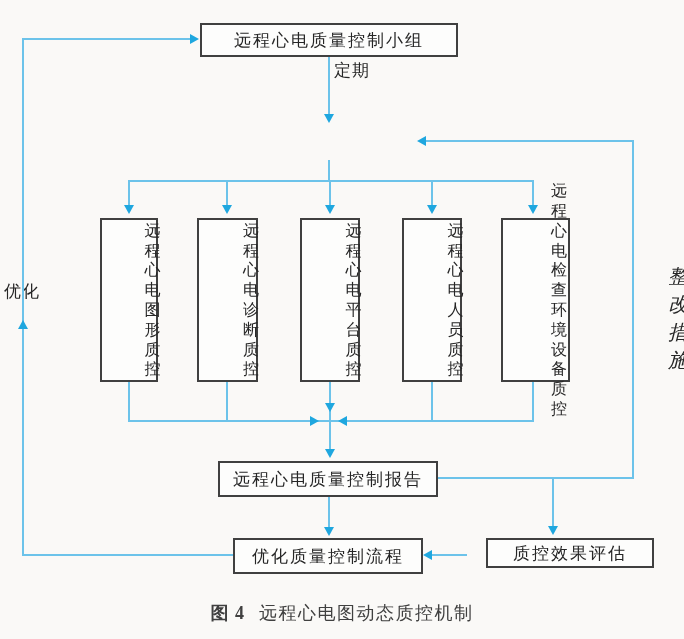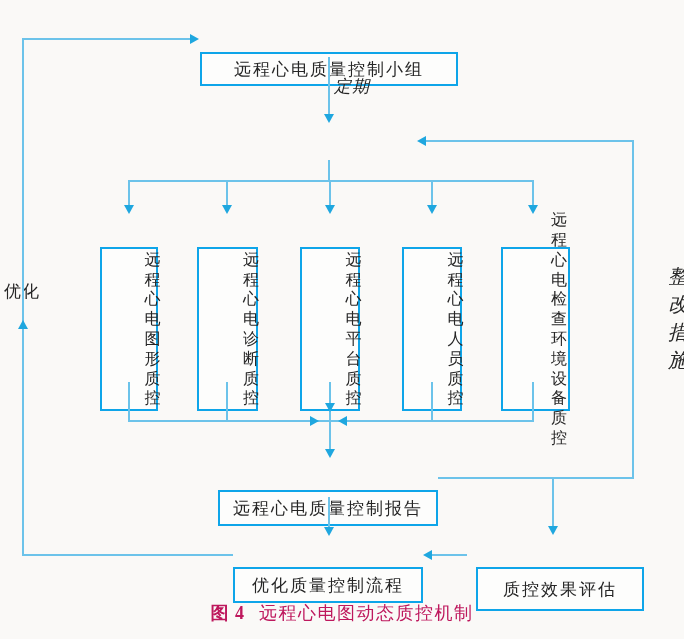--- a/index.html
+++ b/index.html
@@ -10,28 +10,27 @@
   .canvas{
     position:relative;
     width:684px;height:639px;
     background:#faf9f7;
     overflow:hidden;
     color:#262626;
   }
   .box{
     position:absolute;
     background:#fdfdfc;
-    border:2px solid #0ea5e9;
+    border:2px solid #404040;
     box-sizing:border-box;
     display:flex;align-items:center;justify-content:center;
     text-align:center;
     font-size:17px;
     letter-spacing:2px;
     color:#262626;
-    margin-top:29px;
   }
   .vbox{
     font-size:16px;
     line-height:1.24;
     letter-spacing:1px;
     white-space:pre-line;
     padding-left:48px;
   }
   .hl{position:absolute;height:2px;background:#6cc3ea;}
   .vl{position:absolute;width:2px;background:#6cc3ea;}
@@ -46,21 +45,21 @@
     color:#262626;
     letter-spacing:1px;
     white-space:pre-line;
     line-height:1.4;
   }
   .caption{
     position:absolute;
     left:0;top:601px;width:684px;
     text-align:center;
     font-size:18px;
-    color:#be185d;
+    color:#404040;
   }
   .caption .fig{font-weight:bold;margin-right:14px;letter-spacing:1px;}
   .caption .ttl{letter-spacing:1.5px;}
 </style>
 </head>
 <body>
 
 <div class="canvas">
 
   <div class="box" style="left:200px;top:23px;width:258px;height:34px;">远程心电质量控制小组</div>
@@ -86,23 +85,23 @@
 心电
 检查
 环境
 设备
 质控</div>
 
   <div class="box" style="left:218px;top:461px;width:220px;height:36px;">远程心电质量控制报告</div>
 
   <div class="box" style="left:233px;top:538px;width:190px;height:36px;">优化质量控制流程</div>
 
-  <div class="box" style="left:476px;top:538px;width:168px;height:44px;text-align:right;">质控效果评估</div>
+  <div class="box" style="left:486px;top:538px;width:168px;height:30px;text-align:right;">质控效果评估</div>
 
-  <div class="lbl" style="left:334px;top:75px;font-style:italic;">定期</div>
+  <div class="lbl" style="left:334px;top:59px;">定期</div>
   <div class="lbl" style="left:4px;top:280px;">优化</div>
   <div class="lbl" style="left:668px;top:262px;font-size:20px;font-style:italic;">整改
 措施</div>
 
   <div class="hl" style="left:22px;top:554px;width:211px;"></div>
   <div class="vl" style="left:22px;top:38px;height:518px;"></div>
   <div class="ar ar-u" style="left:18px;top:320px;"></div>
   <div class="hl" style="left:22px;top:38px;width:169px;"></div>
   <div class="ar ar-r" style="left:190px;top:34px;"></div>
 

